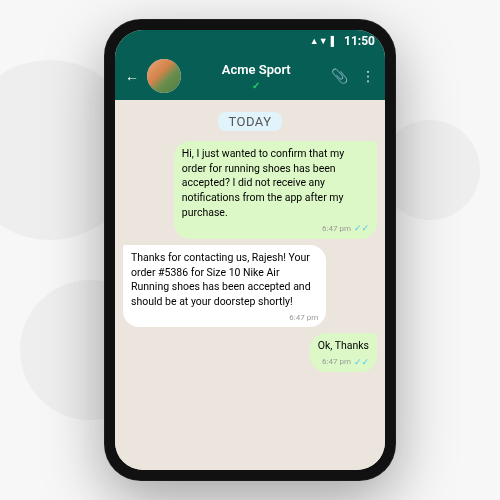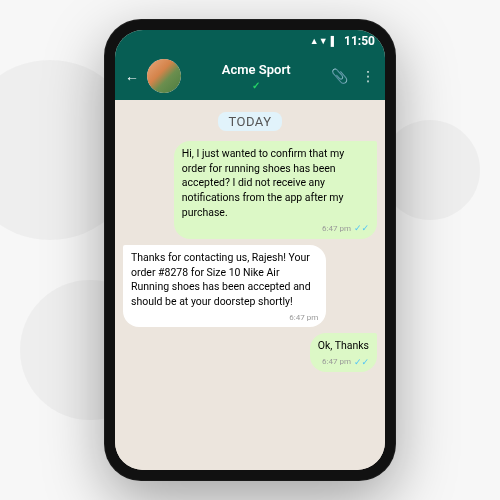--- a/index.html
+++ b/index.html
@@ -266,21 +266,21 @@
 
       <div class="message-bubble sent">
         <span>Hi, I just wanted to confirm that my order for running shoes has been accepted? I did not receive any notifications from the app after my purchase.</span>
         <div class="message-meta">
           <span class="message-time">6:47 pm</span>
           <span class="tick-icon">✓✓</span>
         </div>
       </div>
 
       <div class="message-bubble received">
-        <span>Thanks for contacting us, Rajesh! Your order #8278 for Size 10 Nike Air Running shoes has been accepted and should be at your doorstep shortly!</span>
+        <span>Thanks for contacting us, Rajesh! Your order #5386 for Size 10 Nike Air Running shoes has been accepted and should be at your doorstep shortly!</span>
         <div class="message-meta">
           <span class="message-time">6:47 pm</span>
         </div>
       </div>
 
       <div class="message-bubble sent">
         <span>Ok, Thanks</span>
         <div class="message-meta">
           <span class="message-time">6:47 pm</span>
           <span class="tick-icon">✓✓</span>

